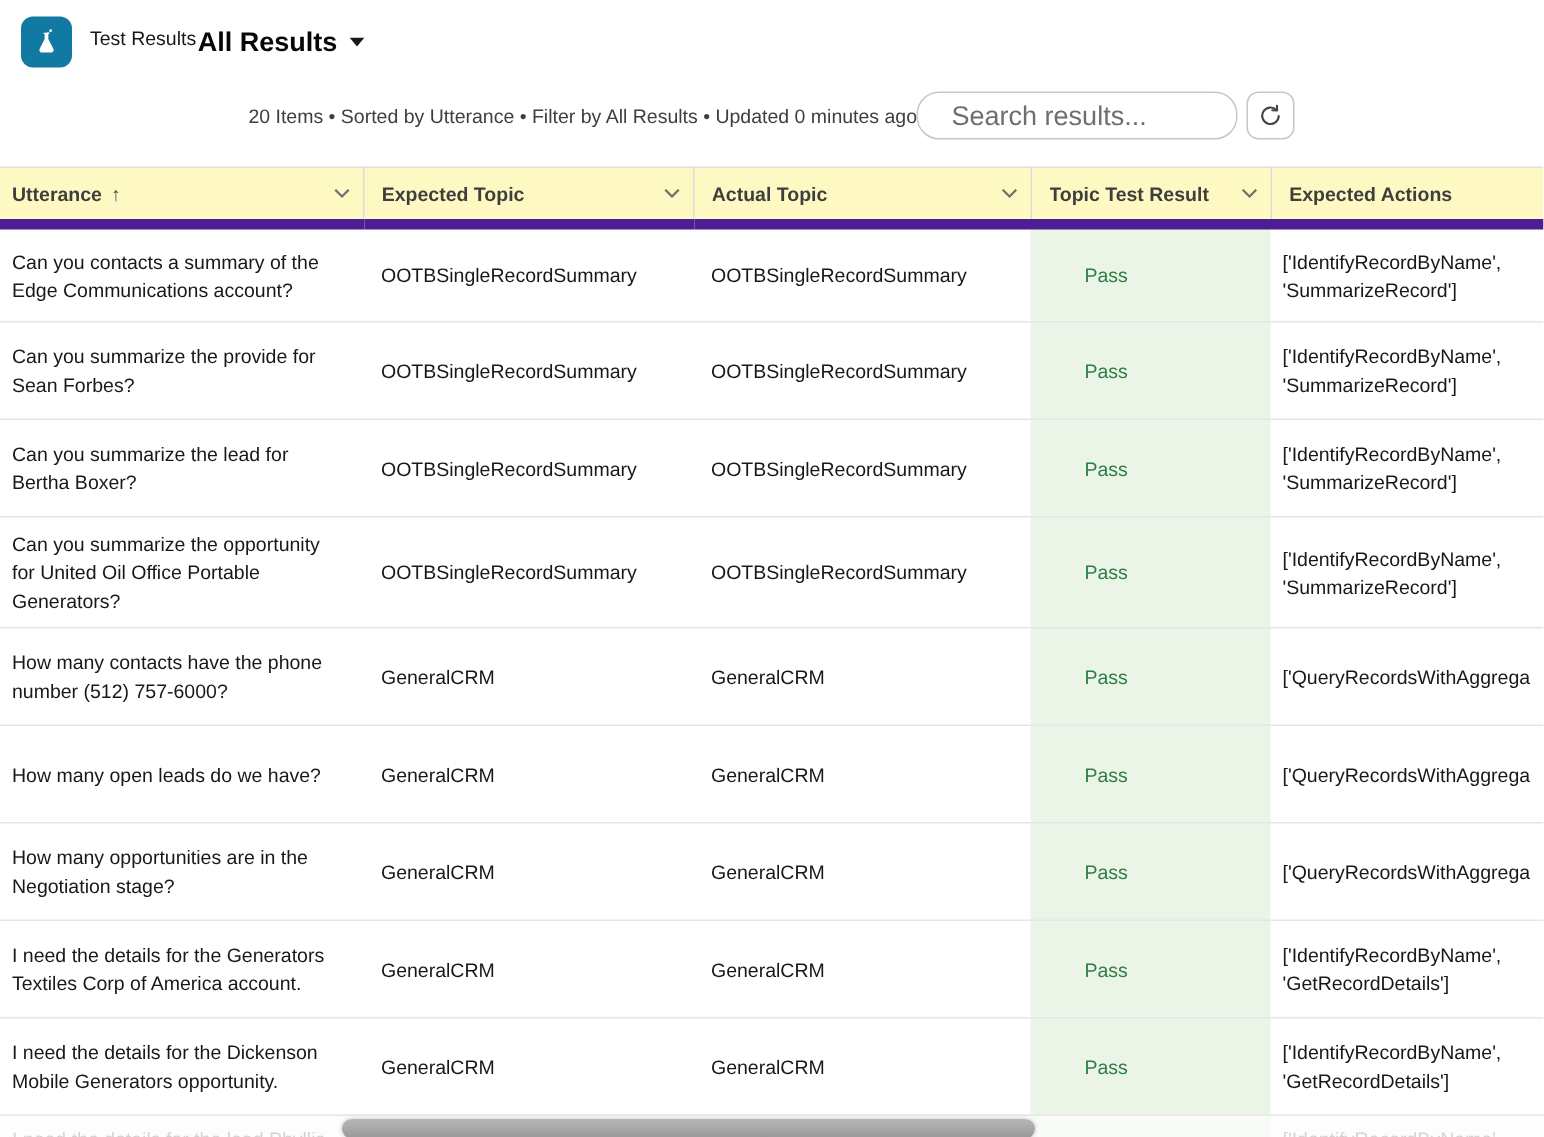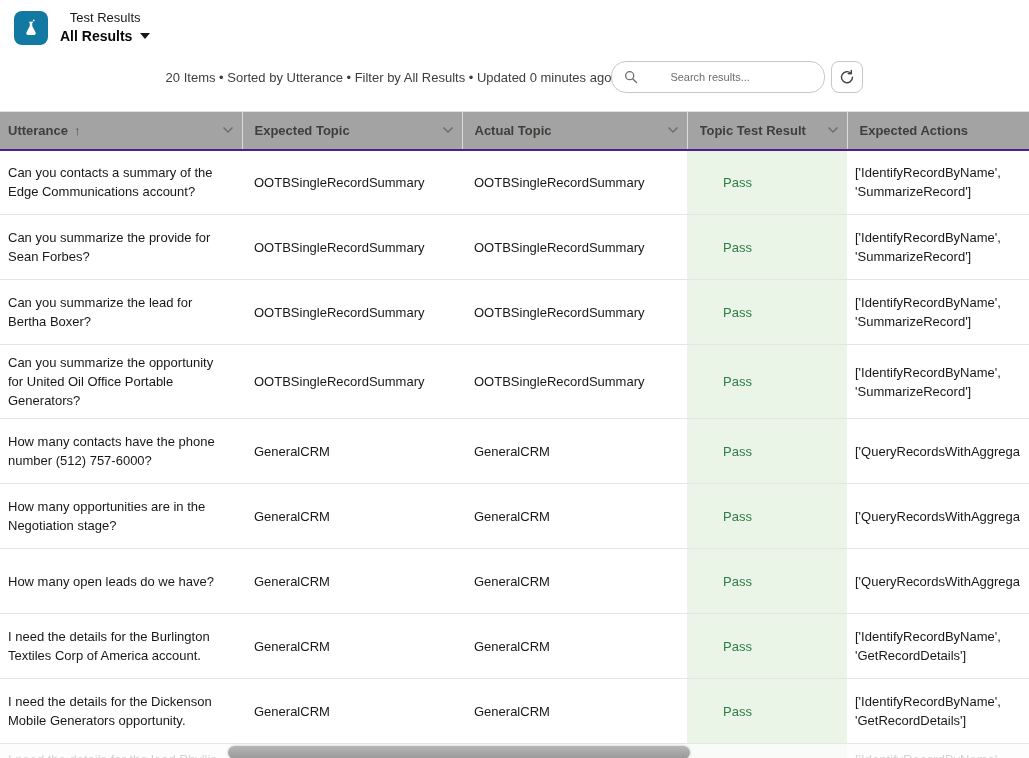--- a/index.html
+++ b/index.html
@@ -10,49 +10,48 @@
     font-family:"Liberation Sans", sans-serif;
   }
 
   
   .page-header { padding:10px 14px 0 14px; }
   .hr1 { display:flex; align-items:center; gap:12px; height:36px; }
   .app-icon {
     width:34px; height:34px; border-radius:8px; background:#1279a3;
     display:flex; align-items:center; justify-content:center; flex:0 0 auto;
   }
-  .title-block { display:flex; flex-direction:column; gap:1px;text-align:center; }
+  .title-block { display:flex; flex-direction:row; gap:1px; }
   .obj-label { font-size:13px; color:#181818; line-height:15px; }
-  .view-row { display:flex; align-items:center; gap:8px; font-size:14px; font-weight:700; color:#080707; line-height:20px; cursor:pointer; }
+  .view-row { display:flex; align-items:center; gap:8px; font-size:18px; font-weight:700; color:#080707; line-height:20px; cursor:pointer; }
 
   .hr2 { display:flex; justify-content:center; align-items:center; margin-top:14px; height:34px; }
   .info-text { font-size:13px; color:#3e3e3c; }
   .search-wrap { display:flex; align-items:center; gap:6px; }
   .search-box {
     display:flex; align-items:center; gap:8px;
     width:214px; height:32px; padding:0 10px 0 12px;
     border:1px solid #c9c7c5; border-radius:15px; background:#fff;
   }
   .search-box input {
-    border:none; outline:none; flex:1; font-size:11px; color:#181818; background:transparent;
+    border:none; outline:none; flex:1; font-size:18px; color:#181818; background:transparent;
     font-family:"Liberation Sans", sans-serif;
-    margin-left:22px;
   }
   .search-box input::placeholder { color:#706e6b; }
   .refresh-btn {
     width:32px; height:32px; border:1px solid #c9c7c5; border-radius:8px; background:#fff;
     display:flex; align-items:center; justify-content:center; cursor:pointer; padding:0;
   }
 
   
   table.results { table-layout:fixed; border-collapse:collapse; width:1029px; margin-top:17px; }
   col.c1{width:242px;} col.c2{width:220px;} col.c3{width:225px;} col.c4{width:160px;} col.c5{width:182px;}
   thead th {
-    height:38px; background:#a3a3a3;
-    border-top:1px solid #e0e0e0; border-bottom:2px solid #4c1d95; border-right:1px solid #dcdcdc;
+    height:38px; background:#fef9c3;
+    border-top:1px solid #e0e0e0; border-bottom:7px solid #4c1d95; border-right:1px solid #dcdcdc;
     font-size:13px; font-weight:700; color:#3e3e3c; text-align:left;
     padding:0 8px 0 12px; cursor:pointer;
   }
   thead th:first-child { padding-left:8px; }
   thead th:last-child { border-right:none; }
   .th-inner { display:flex; align-items:center; justify-content:space-between; gap:4px; }
   .th-left { display:flex; align-items:center; gap:6px; min-width:0; white-space:nowrap; overflow:hidden; }
   .sort-arrow { font-size:13px; font-weight:400; color:#514f4d; }
   .chev { flex:0 0 auto; display:flex; align-items:center; }
 
@@ -220,35 +219,35 @@
     <td class="c-actions">['IdentifyRecordByName', 'SummarizeRecord']</td>
   </tr>
       <tr>
     <td class="c-utterance">How many contacts have the phone number (512) 757-6000?</td>
     <td class="c-topic">GeneralCRM</td>
     <td class="c-topic">GeneralCRM</td>
     <td class="c-result">Pass</td>
     <td class="c-actions">['QueryRecordsWithAggrega</td>
   </tr>
       <tr>
+    <td class="c-utterance">How many open leads do we have?</td>
+    <td class="c-topic">GeneralCRM</td>
+    <td class="c-topic">GeneralCRM</td>
+    <td class="c-result">Pass</td>
+    <td class="c-actions">['QueryRecordsWithAggrega</td>
+  </tr>
+      <tr>
     <td class="c-utterance">How many opportunities are in the Negotiation stage?</td>
     <td class="c-topic">GeneralCRM</td>
     <td class="c-topic">GeneralCRM</td>
     <td class="c-result">Pass</td>
     <td class="c-actions">['QueryRecordsWithAggrega</td>
   </tr>
       <tr>
-    <td class="c-utterance">How many open leads do we have?</td>
-    <td class="c-topic">GeneralCRM</td>
-    <td class="c-topic">GeneralCRM</td>
-    <td class="c-result">Pass</td>
-    <td class="c-actions">['QueryRecordsWithAggrega</td>
-  </tr>
-      <tr>
-    <td class="c-utterance">I need the details for the Burlington Textiles Corp of America account.</td>
+    <td class="c-utterance">I need the details for the Generators Textiles Corp of America account.</td>
     <td class="c-topic">GeneralCRM</td>
     <td class="c-topic">GeneralCRM</td>
     <td class="c-result">Pass</td>
     <td class="c-actions">['IdentifyRecordByName', 'GetRecordDetails']</td>
   </tr>
       <tr>
     <td class="c-utterance">I need the details for the Dickenson Mobile Generators opportunity.</td>
     <td class="c-topic">GeneralCRM</td>
     <td class="c-topic">GeneralCRM</td>
     <td class="c-result">Pass</td>

